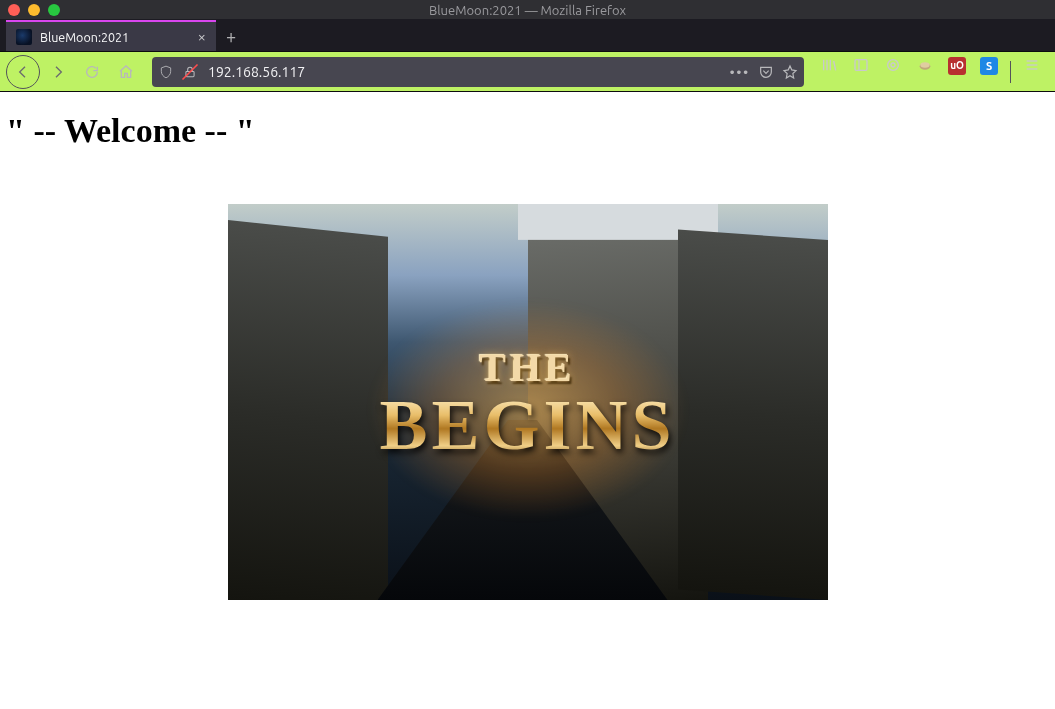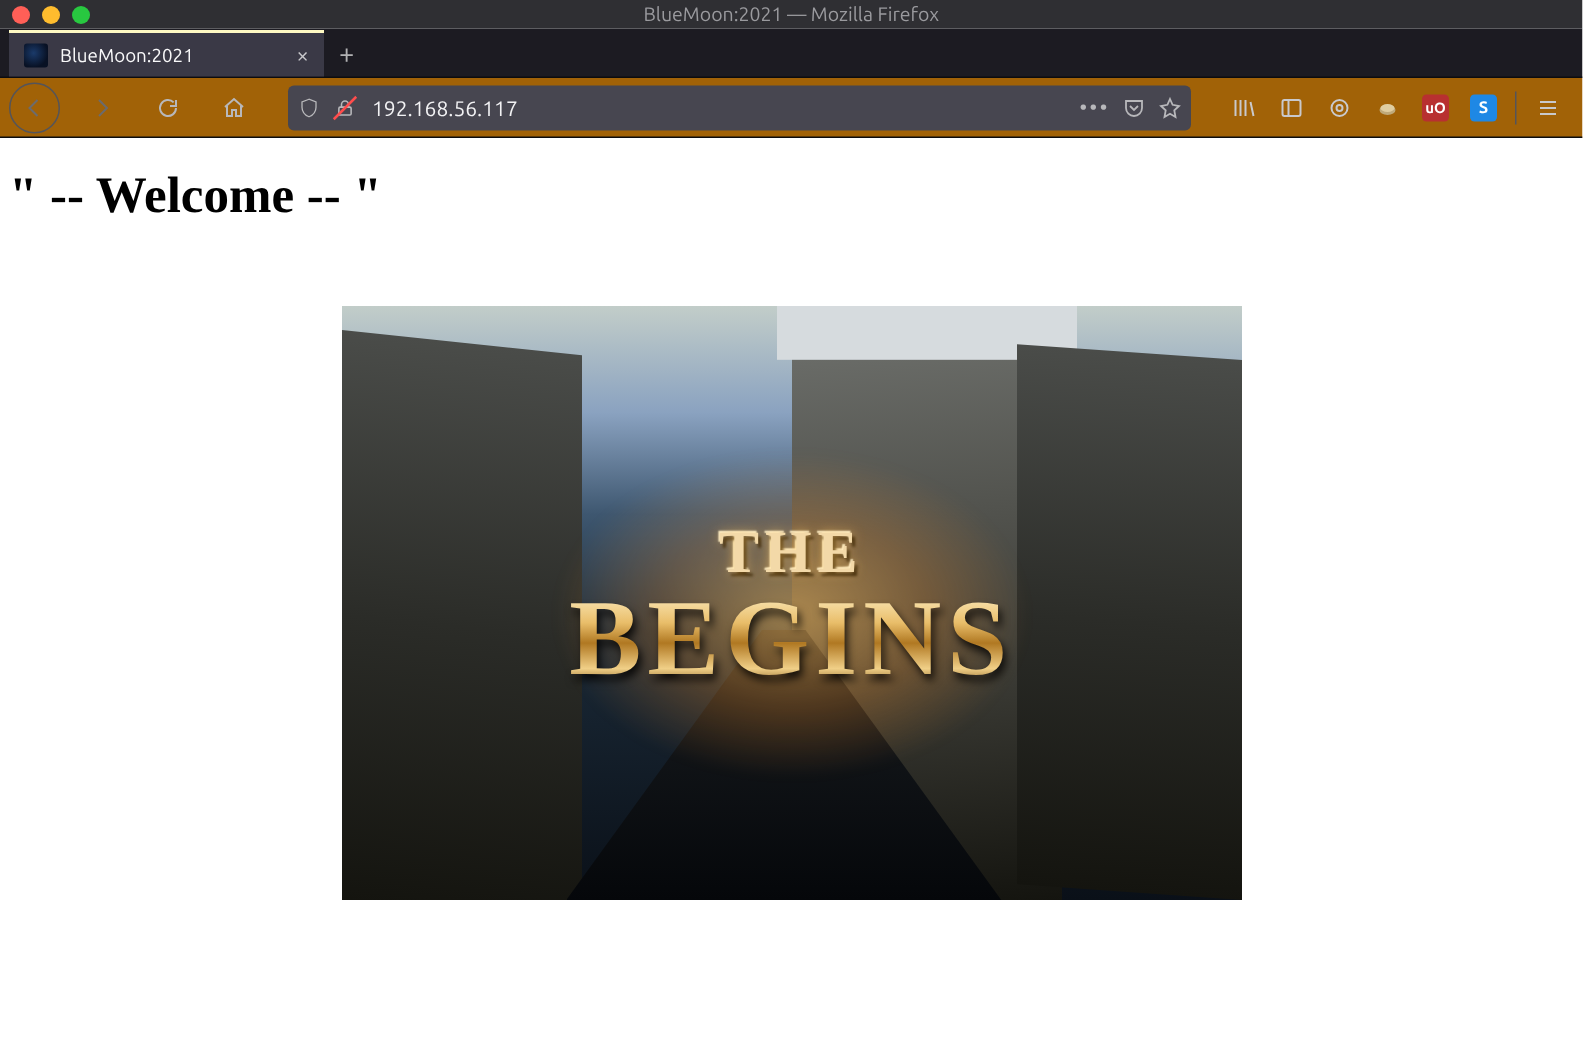--- a/index.html
+++ b/index.html
@@ -30,44 +30,44 @@
     height: 33px;
     background: #1c1b22;
     display: flex; align-items: flex-end;
     padding-left: 6px;
     border-bottom: 1px solid #0c0c0e;
   }
   .tab {
     height: 31px;
     width: 210px;
     background: #3a3946;
-    border-top: 2px solid #fef9c3;
+    border-top: 2px solid #d946ef;
     display: flex; align-items: center;
     padding: 0 10px;
     color: #f9f9fa; font-size: 12.5px;
     gap: 8px;
   }
   .tab .favicon {
     width: 16px; height: 16px; border-radius: 2px;
     background: radial-gradient(circle at 40% 40%, #1a3a6a 0%, #081124 70%);
     flex: 0 0 auto;
   }
   .tab .tab-title { flex: 1; white-space: nowrap; overflow: hidden; text-overflow: ellipsis; }
   .tab .tab-close { color: #c9c9cc; font-size: 15px; line-height: 1; cursor: pointer; }
   .newtab-btn {
     width: 30px; height: 30px; display: flex; align-items: center; justify-content: center;
     color: #b1b1b3; font-size: 18px; cursor: pointer;
   }
 
   
   .navbar {
     height: 40px;
-    background: #a16207;
+    background: #bef264;
     display: flex; align-items: center;
-    padding: 0 6px; gap: 12px;
+    padding: 0 6px; gap: 2px;
     border-bottom: 1px solid #0c0c0e;
   }
   .nav-btn {
     width: 32px; height: 32px; display: flex; align-items: center; justify-content: center;
     color: #b8b8bb; cursor: pointer; border-radius: 4px;
   }
   .nav-btn.disabled { color: #6b6b6e; cursor: default; }
   .nav-btn svg { width: 16px; height: 16px; stroke: currentColor; fill: none; stroke-width: 2; }
   .nav-btn.back-circle {
     width: 34px; height: 34px; border: 1px solid #54545a; border-radius: 50%;
@@ -82,21 +82,21 @@
   .urlbar .lock { position: relative; }
   .urlbar .lock svg { width:14px; height:14px; stroke:#b8b8bb; fill:none; stroke-width:1.8;}
   .urlbar .lock .slash { position:absolute; left:-2px; top:-2px; width:20px; height:20px; }
   .urlbar .lock .slash line { stroke:#ff4d4d; stroke-width:2; }
   .urlbar .addr { flex:1; padding-left:2px; }
   .urlbar .ellipsis { color:#b8b8bb; letter-spacing:2px; font-weight:bold; font-size:13px;}
   .urlbar .pocket svg, .urlbar .star svg { width:16px; height:16px; stroke:#b8b8bb; fill:none; stroke-width:1.8;}
   .urlbar .star, .urlbar .pocket { display:flex; align-items:center; }
 
   .toolbar-right { display:flex; align-items:center; gap:2px; padding-right:2px;}
-  .tool-icon { width:30px; height:30px; display:flex; align-items:center; justify-content:center; cursor:pointer; }
+  .tool-icon { width:30px; height:30px; display:flex; justify-content:center; cursor:pointer; }
   .tool-icon svg { width:16px; height:16px; }
   .ublock { width:18px; height:18px; background:#b83030; border-radius:3px; color:#fff; font-size:10px; font-weight:bold; display:flex; align-items:center; justify-content:center;}
   .sbox { width:18px; height:18px; background:#1e88e5; border-radius:3px; color:#fff; font-size:11px; font-weight:bold; display:flex; align-items:center; justify-content:center;}
   .divider { width:1px; height:22px; background:#54545a; margin:0 4px;}
   .hamburger svg { stroke:#c9c9cc; }
 
   
   .page {
     background:#fff; color:#000;
     padding: 20px 6px 0 6px;

